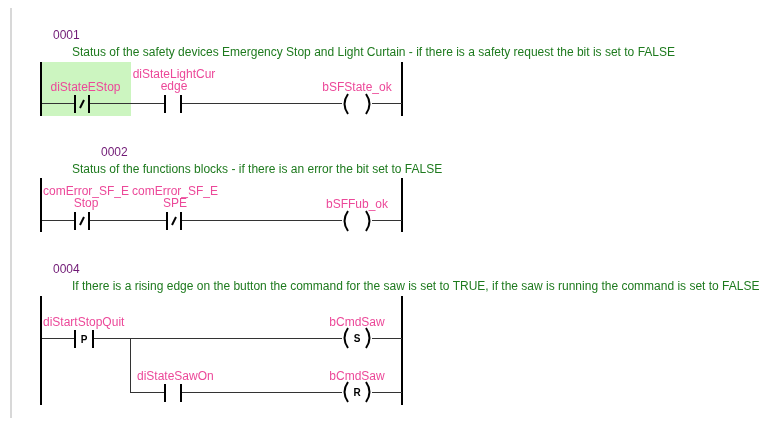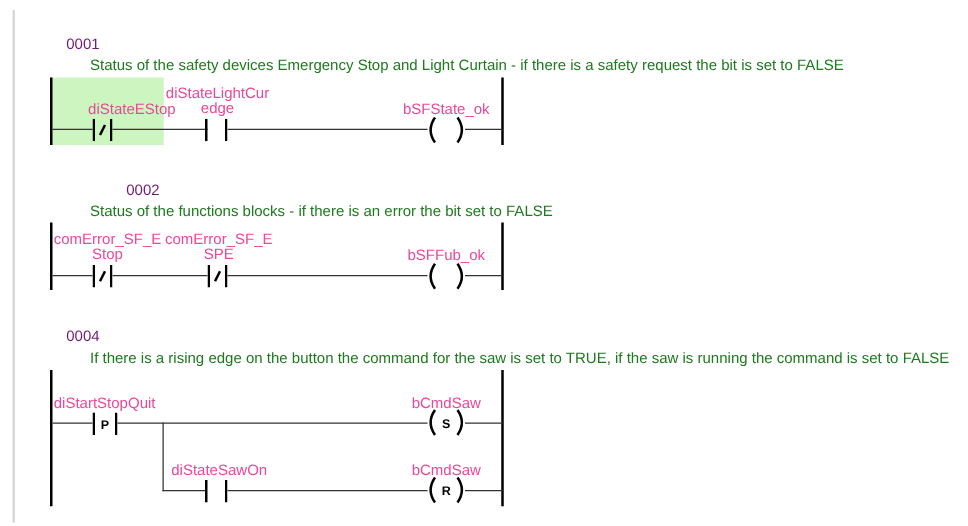--- a/index.html
+++ b/index.html
@@ -23,21 +23,21 @@
 
 <div>
   <div class="rung-num" style="top:28px;">0001</div>
   <div class="rung-comment" style="top:45px;">Status of the safety devices Emergency Stop and Light Curtain - if there is a safety request the bit is set to FALSE</div>
 
   <div class="highlight" style="left:40px; top:62px; width:91px; height:54px;"></div>
 
   <div class="rail" style="left:40px; top:62px; height:54px;"></div>
   <div class="rail" style="left:401px; top:62px; height:54px;"></div>
 
-  <div class="label" style="left:40px; top:81px; width:91px;margin-left:20px;">diStateEStop</div>
+  <div class="label" style="left:40px; top:81px; width:91px;">diStateEStop</div>
   <div class="wire" style="left:42px; top:103px; width:32px;"></div>
   <div class="elem" style="left:74px; top:95px;">
     <svg width="16" height="18">
         <line x1="1" y1="0" x2="1" y2="18" stroke="#000" stroke-width="2"></line>
         <line x1="15" y1="0" x2="15" y2="18" stroke="#000" stroke-width="2"></line>
         <line x1="6" y1="13" x2="10" y2="5" stroke="#000" stroke-width="2"></line>
       </svg>
   </div>
   <div class="wire" style="left:90px; top:103px; width:76px;"></div>
 

